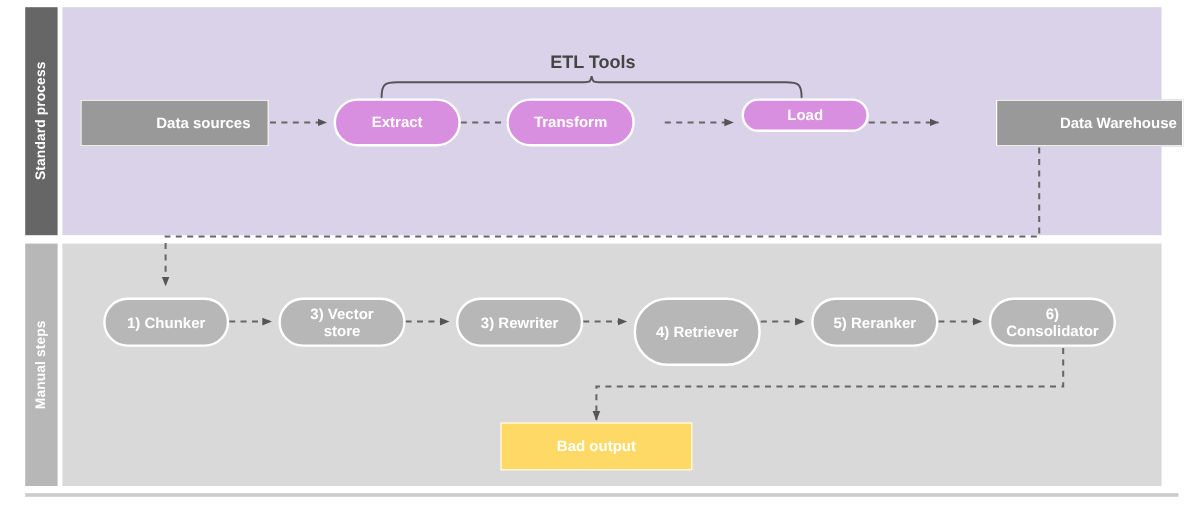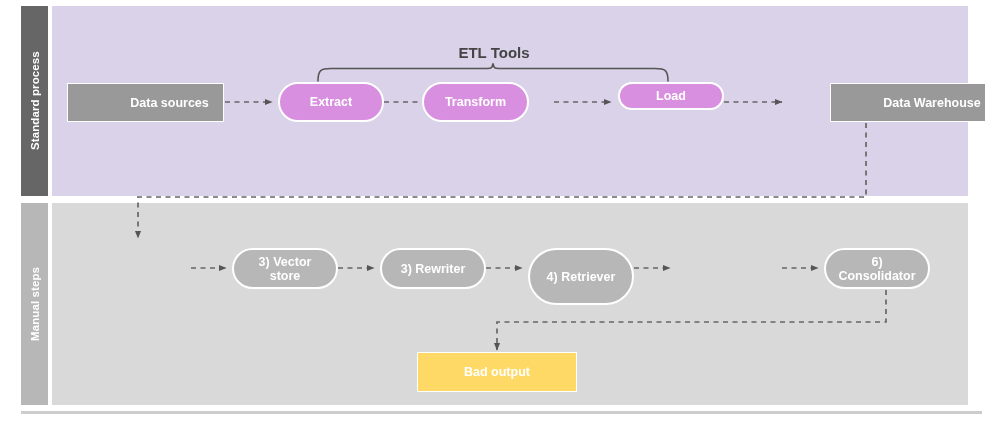--- a/index.html
+++ b/index.html
@@ -105,33 +105,39 @@
   </div>
 
   <div class="node pill pink" style="left:618px;top:82px;width:106px;height:28px;">
     <span>Load</span>
   </div>
 
   <div class="node rect gray" style="left:788px;top:83px;width:156px;height:39px;margin-left:42px;">
     <span>Data Warehouse</span>
   </div>
 
+  <div class="node pill graylight" style="left:86px;top:248px;width:105px;height:41px;">
+    <span>1) Chunker</span>
+  </div>
 
   <div class="node pill graylight" style="left:232px;top:248px;width:106px;height:41px;padding:0 18px;">
     <span>3) Vector store</span>
   </div>
 
   <div class="node pill graylight" style="left:380px;top:248px;width:106px;height:41px;">
     <span>3) Rewriter</span>
   </div>
 
   <div class="node pill graylight" style="left:528px;top:248px;width:106px;height:57px;">
     <span>4) Retriever</span>
   </div>
 
+  <div class="node pill graylight" style="left:676px;top:248px;width:106px;height:41px;">
+    <span>5) Reranker</span>
+  </div>
 
   <div class="node pill graylight" style="left:824px;top:248px;width:106px;height:41px;padding:0 12px;">
     <span>6) Consolidator</span>
   </div>
 
   <div class="node yellow" style="left:417px;top:352px;width:160px;height:40px;">
     <span>Bad output</span>
   </div>
 
   <div id="bottom-rule"></div>

